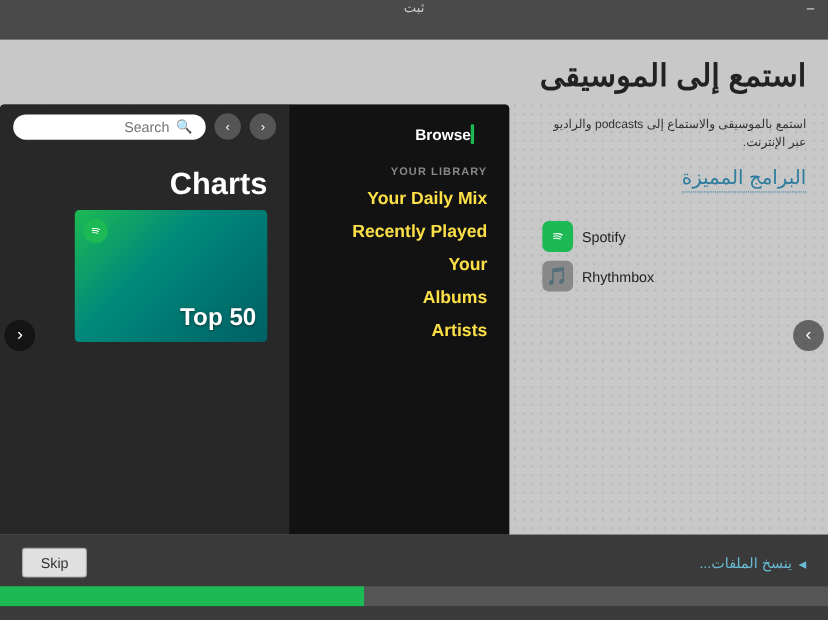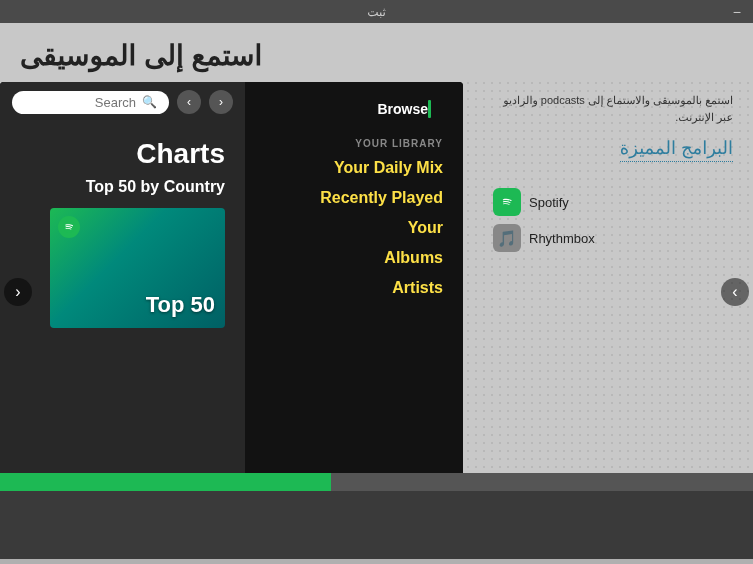--- a/index.html
+++ b/index.html
@@ -8,23 +8,22 @@
       height: 564px;
       font-family: 'Segoe UI', Arial, sans-serif;
       background: #b0b0b0;
       overflow: hidden;
       position: relative;
     }
 
     
     .title-bar {
       background: #4a4a4a;
-      height: 23px;
-      display: flex;
-      align-items: center;
+      height: 36px;
+      display: flex;
       justify-content: center;
       position: relative;
     }
     .title-bar-text {
       color: #ccc;
       font-size: 12px;
       direction: rtl;
     }
     .title-bar-minimize {
       position: absolute;
@@ -39,21 +38,21 @@
       background: #c8c8c8;
       height: 450px;
       display: flex;
       flex-direction: column;
     }
 
     
     .top-section {
       background: #c8c8c8;
       padding: 16px 20px 10px 20px;
-      text-align: left;
+      text-align: right;
       direction: rtl;
     }
     .top-section h1 {
       font-size: 28px;
       color: #222;
       font-weight: 600;
       margin-bottom: 0;
     }
 
     
@@ -127,21 +126,21 @@
 
     
     .spotify-body {
       display: flex;
       flex: 1;
       overflow: hidden;
     }
 
     
     .sidebar {
-      width: 218px;
+      width: 200px;
       background: #121212;
       flex-shrink: 0;
       padding: 10px 0;
     }
     .sidebar .browse-item {
       padding: 8px 20px;
       color: #fff;
       font-size: 14px;
       font-weight: 600;
       display: flex;
@@ -430,21 +429,20 @@
               <span>›</span>
             </div>
             <div class="search-box">
               <span class="icon">🔍</span>
               <input type="text" placeholder="Search" style="">
             </div>
           </div>
 
           <div class="charts-content">
             <h2>Charts</h2>
-            <h3>Top 50 by Country</h3>
             <div class="top50-card">
               <div class="spotify-logo">
                 <svg width="14" height="14" viewBox="0 0 24 24">
                   <circle cx="12" cy="12" r="10" fill="#1db954"></circle>
                   <path d="M17.5 10.5c-3-1.8-8-2-10.8-1.1-.5.1-.9-.2-1-.6-.1-.5.2-.9.6-1C9.5 6.7 15 6.9 18.5 9c.4.2.5.8.3 1.2-.3.4-.8.5-1.3.3zm-.2 2.8c-.3.4-.8.5-1.2.3-2.5-1.5-6.3-2-9.2-1.1-.4.1-.9-.1-1-.5-.1-.4.1-.9.5-1 3.3-1 7.5-.5 10.4 1.3.4.2.5.7.5 1zm-1.3 2.7c-.2.3-.6.4-1 .2-2.2-1.3-5-1.6-8.2-.9-.3.1-.6-.1-.7-.4-.1-.3.1-.6.4-.7 3.6-.8 6.7-.5 9.2 1 .3.2.5.5.3.8z" fill="white"></path>
                 </svg>
               </div>
               <span class="card-title">Top 50</span>
             </div>
           </div>
@@ -457,18 +455,25 @@
     </div>
 
     <div class="nav-arrow right" style="top:calc(50% + 14px);">
       <span>›</span>
     </div>
 
   </div>
 </div>
 
 <div class="bottom-bar">
+  <div class="bottom-bar-top">
+    <button class="skip-btn">Skip</button>
+    <div class="copy-text">
+      <span class="arrow-icon">◂</span>
+      <span>ينسخ الملفات...</span>
+    </div>
+  </div>
   <div class="progress-container">
     <div class="progress-bar-bg">
       <div class="progress-bar-fill" style="width: 44%;"></div>
     </div>
   </div>
 </div>
 
 </body></html>

